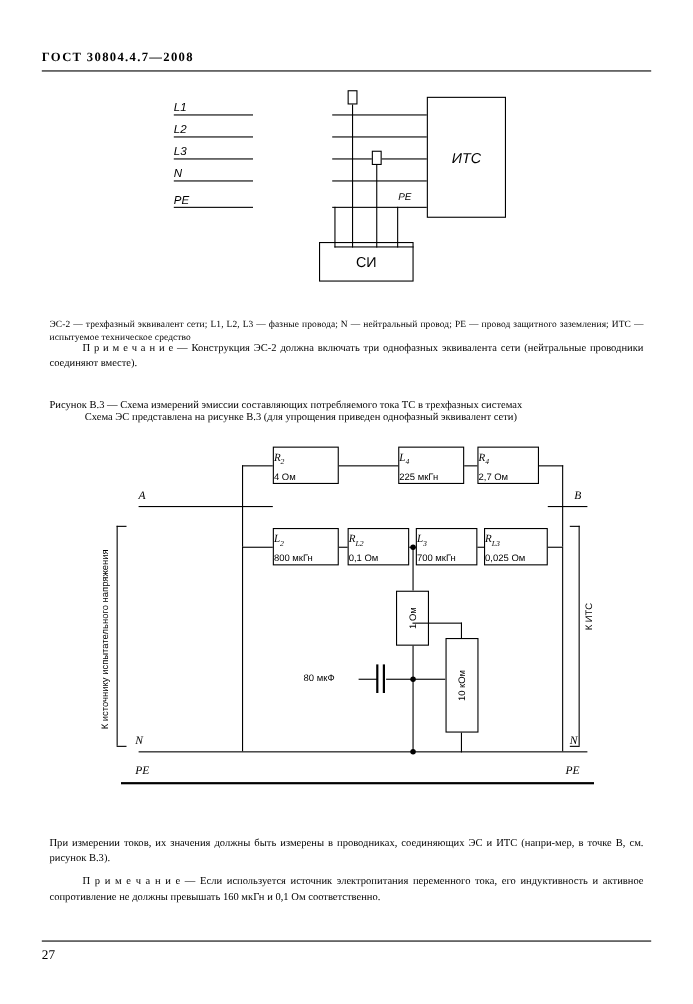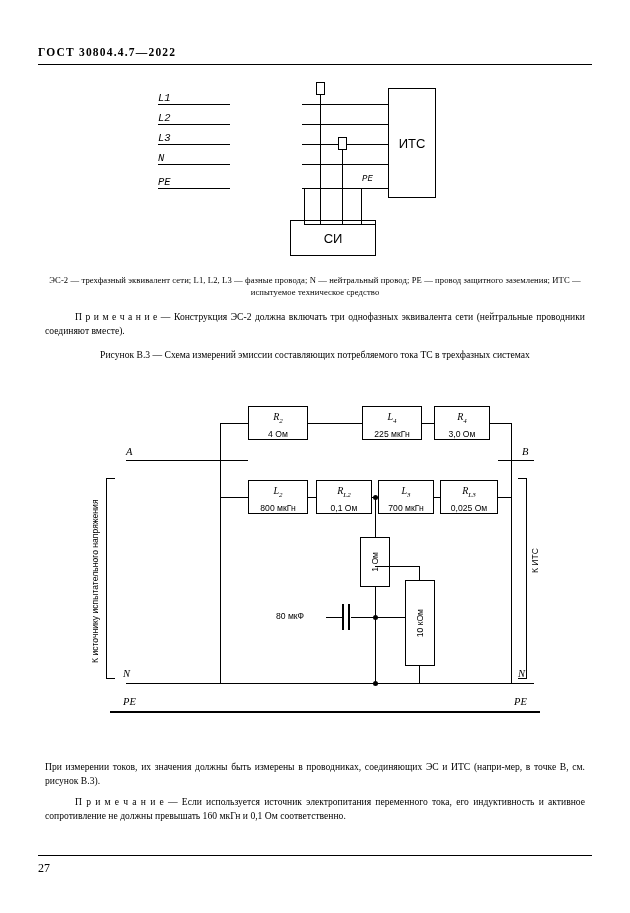--- a/index.html
+++ b/index.html
@@ -75,36 +75,37 @@
     align-items: center;
     justify-content: center;
     font-size: 12px;
     font-family: "Liberation Sans", sans-serif;
   }
   .es2 {
     left: 90px; top: 4px; width: 72px; height: 110px;
     font-size: 13px;
   }
   .its {
-    left: 248px; top: 4px; width: 48px; height: 110px;
+    left: 248px; top: 4px; width: 72px; height: 110px;
     font-size: 13px;
+    font-style: italic;
   }
   .si {
     left: 150px; top: 136px; width: 86px; height: 36px;
     font-size: 13px;
   }
   .wire {
     position: absolute;
     background: #000;
   }
   .h { height: 1.4px; }
   .v { width: 1.4px; }
   .lbl {
     position: absolute;
-    font-family: Liberation Mono, monospace;
+    font-family: Liberation Sans, sans-serif;
     font-size: 10.5px;
     font-style: italic;
   }
   .tiny-sq {
     position: absolute;
     width: 9px; height: 13px;
     border: 1.4px solid #000;
     background: #fff;
     box-sizing: border-box;
   }
@@ -119,37 +120,37 @@
     letter-spacing: 0.1px;
   }
   .para {
     position: absolute;
     font-family: "Liberation Serif", serif;
     font-size: 9.6px;
     line-height: 14px;
     text-align: justify;
   }
   .center {
-    text-align: center;
+    margin-top: 14px;
   }
 
   
   .fig2 {
     position: absolute;
     left: 90px;
     top: 398px;
     width: 450px;
     height: 320px;
   }
   .cbox {
     position: absolute;
     border: 1.5px solid #000;
     background: #fff;
     box-sizing: border-box;
-    text-align: center;
+    text-align: left;
     font-family: "Liberation Sans", sans-serif;
     font-size: 8.6px;
     line-height: 11px;
     padding-top: 4px;
   }
   .cbox .nm {
     font-family: "Liberation Serif", serif;
     font-style: italic;
     font-size: 10px;
     display: block;
@@ -197,21 +198,21 @@
     font-style: italic;
     font-size: 10.5px;
   }
 </style>
 </head>
 <body>
 
 <div class="page">
 
   <div class="doc-header">
-    <span class="gost">ГОСТ 30804.4.7—2022</span>
+    <span class="gost">ГОСТ 30804.4.7—2008</span>
   </div>
   <div class="header-rule"></div>
 
   <div class="fig1">
 
     <div class="wire h" style="left:18px; top:20px; width:72px;"></div>
     <div class="wire h" style="left:18px; top:40px; width:72px;"></div>
     <div class="wire h" style="left:18px; top:60px; width:72px;"></div>
     <div class="wire h" style="left:18px; top:80px; width:72px;"></div>
     <div class="wire h" style="left:18px; top:104px; width:72px;"></div>
@@ -252,34 +253,35 @@
 
   <div class="cap center" style="left:45px; top:274px; width:540px;">ЭС-2 — трехфазный эквивалент сети; L1, L2, L3 — фазные провода; N — нейтральный провод; PE — провод защитного заземления; ИТС — испытуемое техническое средство</div>
 
   <div class="para" style="left:45px; top:310px; width:540px;">
     <span style="margin-left:30px;">П р и м е ч а н и е —</span>
     <span>Конструкция ЭС-2 должна  включать три  однофазных  эквивалента сети  (нейтральные проводники  соединяют вместе).</span>
   </div>
 
   <div class="para center" style="left:45px; top:348px; width:540px;">Рисунок В.3 — Схема измерений  эмиссии составляющих потребляемого тока ТС  в трехфазных  системах</div>
 
+  <div class="para" style="left:77px; top:373px; width:510px;">Схема ЭС представлена на рисунке В.3  (для упрощения приведен однофазный эквивалент сети)</div>
 
   <div class="fig2">
 
     <div class="cbox" style="left:158px; top:8px; width:60px; height:34px;">
       <span class="nm">R<sub>2</sub></span>
       <span>4 Ом</span>
     </div>
     <div class="cbox" style="left:272px; top:8px; width:60px; height:34px;">
       <span class="nm">L<sub>4</sub></span>
       <span>225 мкГн</span>
     </div>
     <div class="cbox" style="left:344px; top:8px; width:56px; height:34px;">
       <span class="nm">R<sub>4</sub></span>
-      <span>3,0 Ом</span>
+      <span>2,7 Ом</span>
     </div>
 
     <div class="cbox" style="left:158px; top:82px; width:60px; height:34px;">
       <span class="nm">L<sub>2</sub></span>
       <span>800 мкГн</span>
     </div>
     <div class="cbox" style="left:226px; top:82px; width:56px; height:34px;">
       <span class="nm">R<sub>L2</sub></span>
       <span>0,1 Ом</span>
     </div>

